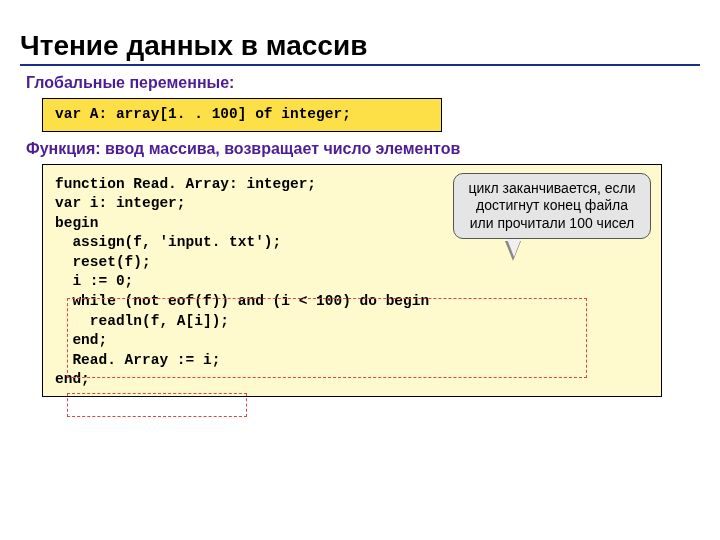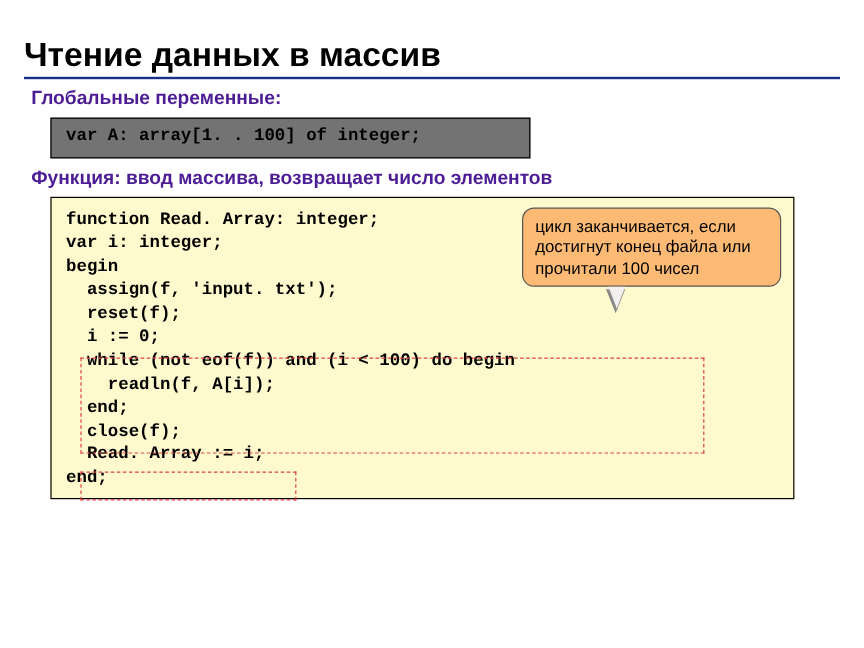--- a/index.html
+++ b/index.html
@@ -24,21 +24,21 @@
     margin: 0 0 6px 0;
   }
   .subhead {
     font-size: 16px;
     font-weight: bold;
     color: #4c1d95;
     margin: 8px 0 6px 6px;
   }
   .box1 {
     border: 1.5px solid #000;
-    background: #737373;
+    background: #fde047;
     margin: 0 20px 0 22px;
     padding: 6px 12px;
     width: 400px;
   }
   .box2 {
     border: 1.5px solid #000;
     background: #fffacd;
     margin: 0 20px 0 22px;
     padding: 10px 12px 6px 12px;
     width: 620px;
@@ -49,26 +49,27 @@
     font-size: 14.5px;
     line-height: 1.35;
     white-space: pre;
     color: #000;
   }
   .bold { font-weight: bold; }
   .callout {
     position: absolute;
     top: 8px;
     right: 10px;
-    width: 216px;
-    background: #fdba74;
+    width: 198px;
+    background: #e5e5e5;
     border: 1.5px solid #555;
     border-radius: 10px;
     padding: 6px 10px;
     font-size: 14px;
+    text-align: center;
     line-height: 1.25;
     z-index: 2;
   }
   .tail {
     position: absolute;
     top: 76px;
     right: 140px;
     width: 0; height: 0;
     border-left: 8px solid transparent;
     border-right: 8px solid transparent;
@@ -115,19 +116,18 @@
 
   <div class="code bold">function Read. Array: integer;</div>
   <div class="code bold">var i: integer;</div>
   <div class="code bold">begin</div>
   <div class="code bold">  assign(f, 'input. txt');</div>
   <div class="code bold">  reset(f);</div>
   <div class="code bold">  i := 0;</div>
   <div class="code bold">  while (not eof(f)) and (i &lt; 100) do begin</div>
   <div class="code bold">    readln(f, A[i]);</div>
   <div class="code bold">  end;</div>
-  <div class="code bold">  close(f);</div>
   <div class="code bold">  Read. Array := i;</div>
   <div class="code bold">end;</div>
 
   <div class="dashed dash-a"></div>
   <div class="dashed dash-b"></div>
 </div>
 
 </body></html>

